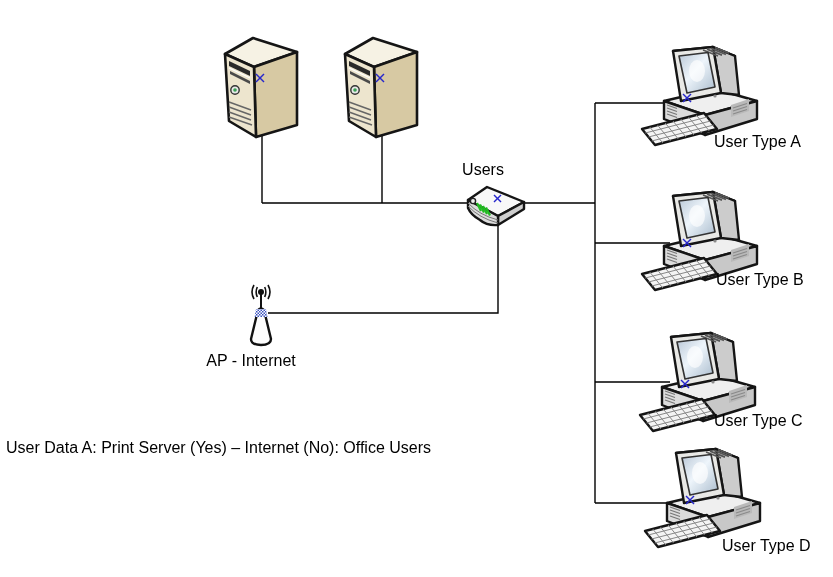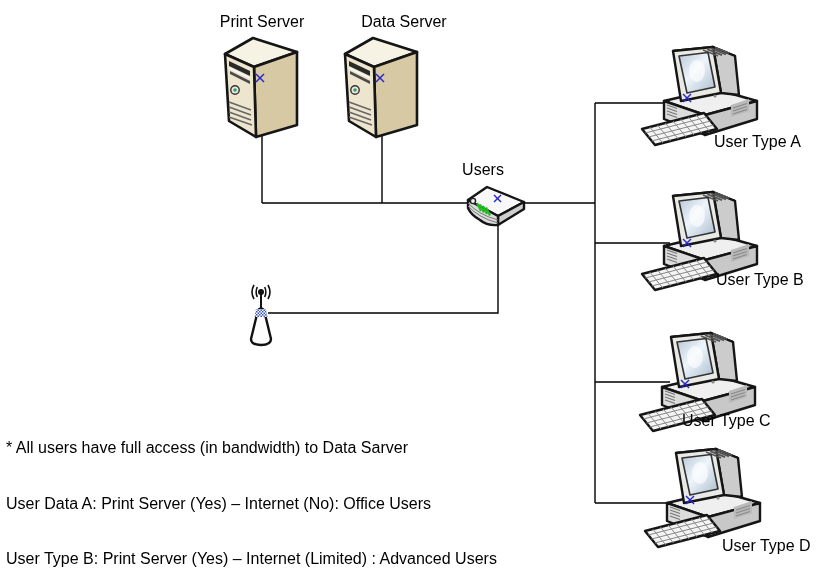--- a/index.html
+++ b/index.html
@@ -171,32 +171,29 @@
   <svg class="icon" style="left:635px;top:190px" width="126" height="104">
       <use href="#sym-computer" xlink:href="#sym-computer"></use>
     </svg>
   <svg class="icon" style="left:633px;top:331px" width="126" height="104">
       <use href="#sym-computer" xlink:href="#sym-computer"></use>
     </svg>
   <svg class="icon" style="left:638px;top:447px" width="126" height="104">
       <use href="#sym-computer" xlink:href="#sym-computer"></use>
     </svg>
 
-  <div class="lbl centered" style="left:192px;top:14px;width:140px">Print Server</div>
-  <div class="lbl centered" style="left:334px;top:14px;width:140px">Data Server</div>
   <div class="lbl centered" style="left:423px;top:162px;width:120px">Users</div>
+  <div class="lbl centered" style="left:181px;top:353px;width:140px">AP - Internet</div>
   <div class="lbl" style="left:714px;top:134px">User Type A</div>
   <div class="lbl" style="left:716px;top:272px">User Type B</div>
-  <div class="lbl" style="left:682px;top:413px">User Type C</div>
+  <div class="lbl" style="left:714px;top:413px">User Type C</div>
   <div class="lbl" style="left:722px;top:538px">User Type D</div>
 
   <div id="notes">
-    <div>* All users have full access (in bandwidth) to Data Sarver</div>
     <div>User Data A: Print Server (Yes) – Internet (No): Office Users</div>
-    <div>User Type B: Print Server (Yes) – Internet (Limited) : Advanced Users</div>
     
     
     
     
     
   </div>
 
 </div>
 
 </body></html>

